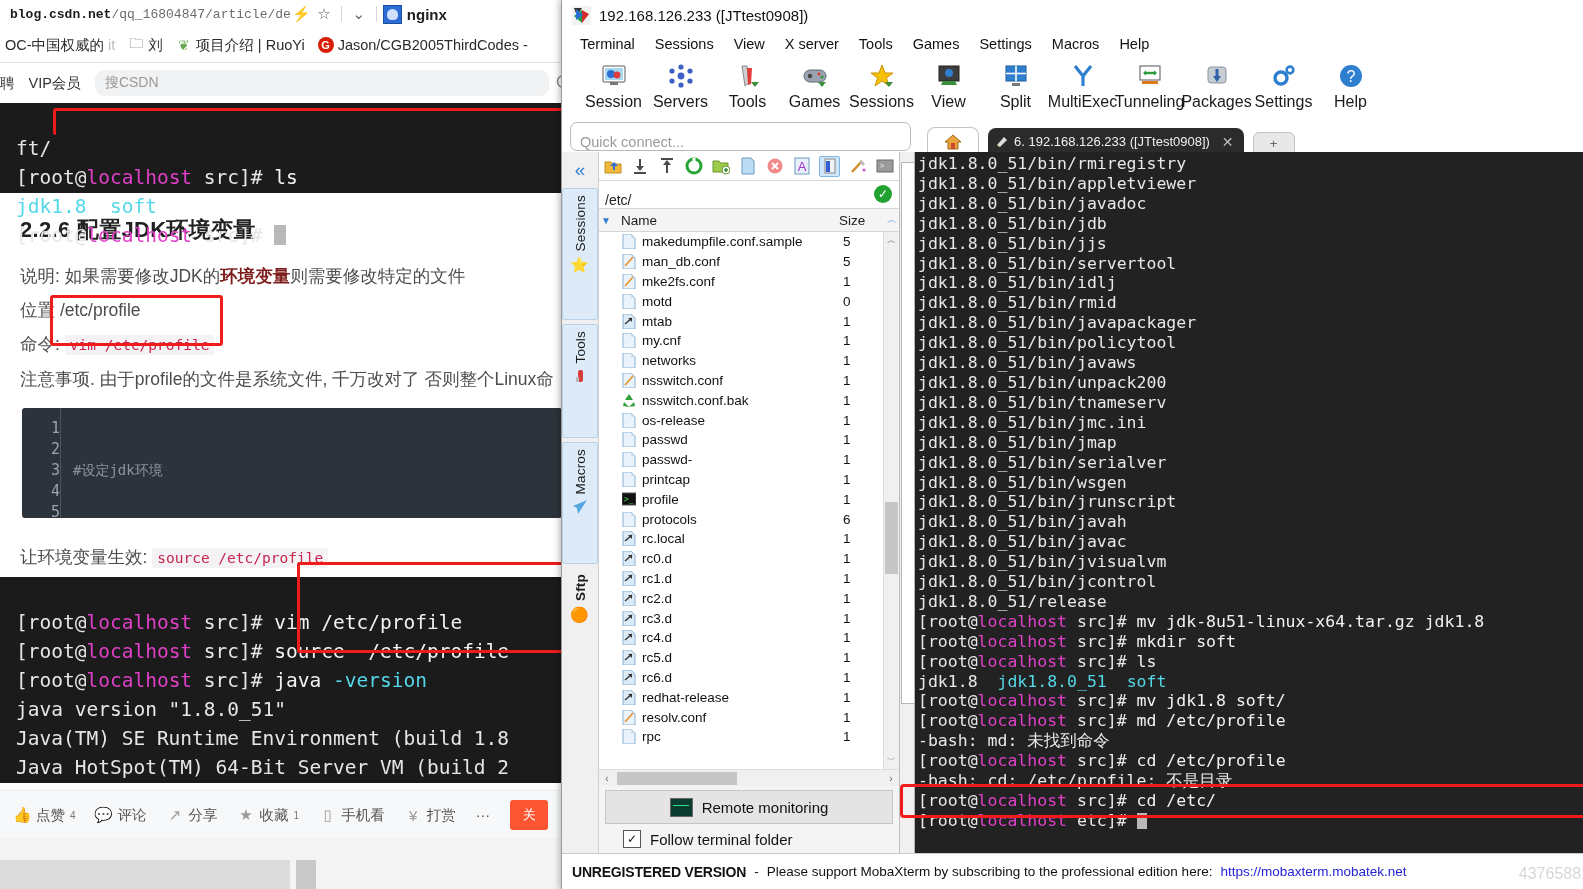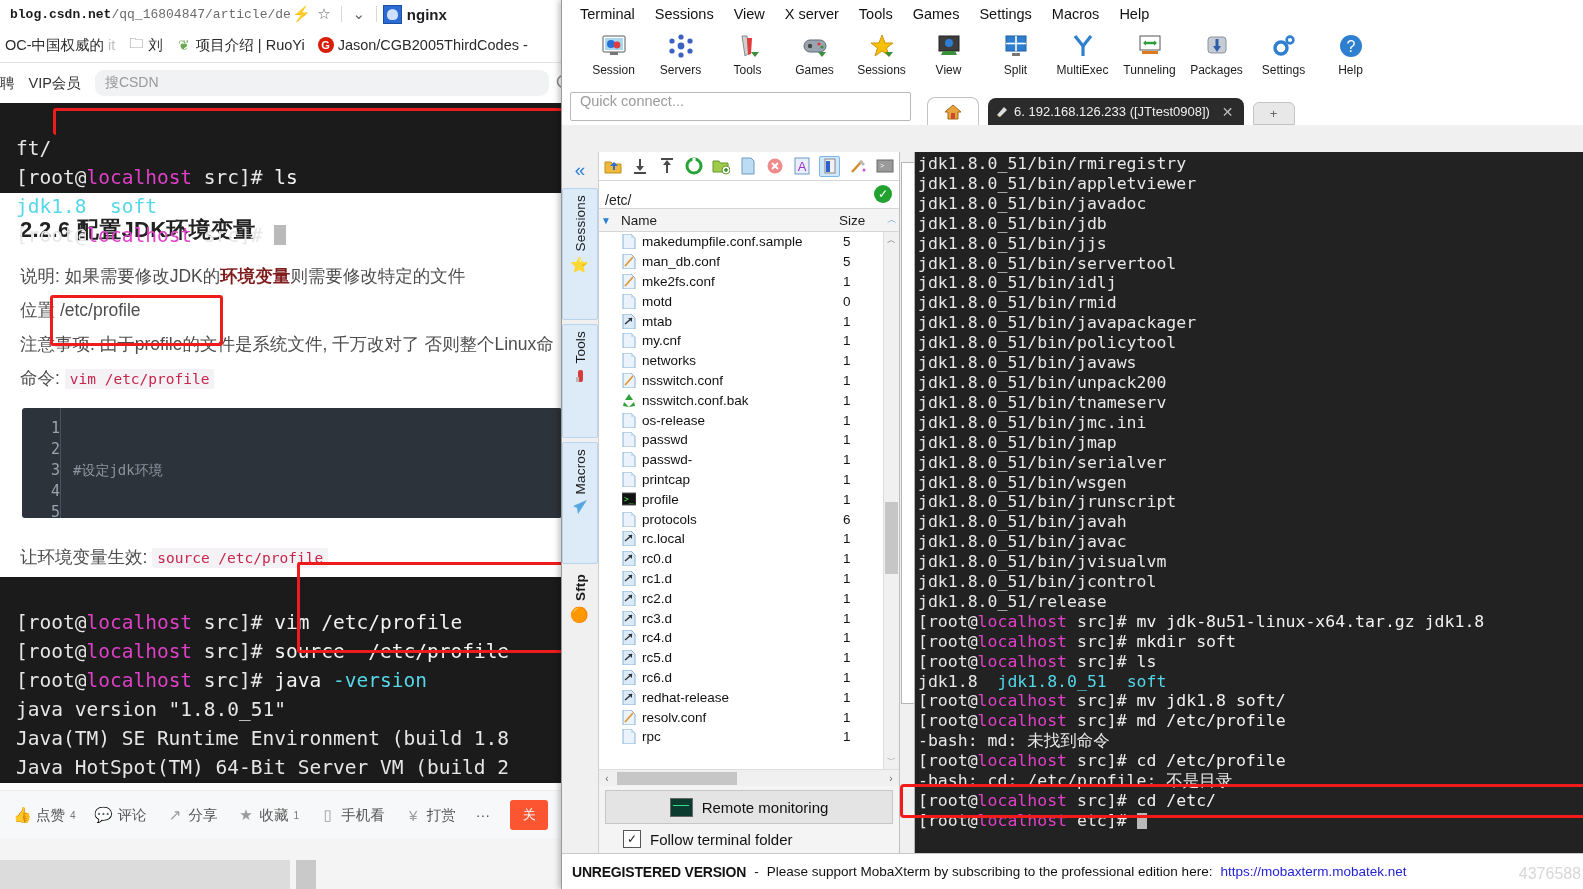--- a/index.html
+++ b/index.html
@@ -65,24 +65,24 @@
 
   
   #moba{position:absolute;left:561px;top:0;width:1022px;height:889px;background:#f0f0f0;border-left:1px solid #9a9a9a;box-shadow:-2px 0 6px rgba(0,0,0,.25);}
   .mx-title{height:30px;display:flex;align-items:center;gap:8px;padding-left:10px;background:#fff;font-size:15px;color:#111;}
   .mx-logo{width:19px;height:19px;position:relative;flex:0 0 auto;}
   .mx-menu{height:28px;display:flex;align-items:center;gap:0;background:#fff;padding-left:8px;font-size:14.5px;color:#111;}
   .mx-menu span{padding:3px 10px;}
   .mx-tools{height:60px;background:#fff;display:flex;align-items:flex-start;padding:3px 10px 0 18px;gap:0;}
   .tool{width:67px;display:flex;flex-direction:column;align-items:center;gap:2px;}
   .tool .ti{height:30px;display:flex;align-items:center;justify-content:center;}
-  .tool .tl{font-size:12px;color:#1b1b1b;}
+  .tool .tl{font-size:16px;color:#1b1b1b;}
 
   .mx-row2{height:34px;background:#fff;display:flex;align-items:flex-end;padding-left:8px;}
-  .qconnect{width:330px;height:27px;border:1px solid #b9b9b9;border-radius:2px;background:#fff;display:flex;align-items:flex-start;padding-left:9px;color:#9b9b9b;font-size:14.5px;margin-bottom:4px;}
+  .qconnect{width:330px;height:27px;border:1px solid #b9b9b9;border-radius:7px;background:#fff;display:flex;align-items:flex-end;padding-left:9px;color:#9b9b9b;font-size:14.5px;margin-bottom:4px;}
   .tabstrip{display:flex;align-items:flex-end;gap:9px;margin-left:16px;}
   .tab-home{width:50px;height:27px;background:#fff;border:1px solid #c3c3c3;border-bottom:none;border-radius:8px 8px 0 0;display:flex;align-items:center;justify-content:center;}
   .tab-act{height:27px;background:#2b2b2b;border-radius:8px 8px 0 0;display:flex;align-items:center;gap:6px;padding:0 10px 0 8px;color:#f0f0f0;font-size:13px;white-space:nowrap;}
   .tab-x{color:#bdbdbd;font-size:14px;margin-left:6px;}
   .tab-plus{width:40px;height:21px;background:#e8e8e8;border:1px solid #c3c3c3;border-radius:6px 6px 0 0;display:flex;align-items:center;justify-content:center;color:#666;font-size:13px;}
 
   .mx-body{position:absolute;left:0;top:152px;width:1022px;height:702px;display:flex;}
   .sidebar{width:36px;background:#f0f0f0;position:relative;border-right:1px solid #cfcfcf;}
   .sb-collapse{height:36px;display:flex;align-items:center;justify-content:center;color:#2d7fd3;font-size:19px;}
   .vtab{width:34px;margin:0 auto 4px;background:#ddeaf7;border:1px solid #b9d3ea;border-radius:2px;display:flex;flex-direction:column;align-items:center;justify-content:flex-start;padding:6px 0;}
@@ -187,22 +187,22 @@
 <span><span class="t-user">[root@</span><span class="t-host">localhost</span><span class="t-user"> src]# </span><span class="t-white">ls</span></span>
 <span class="t-cyan">jdk1.8  soft</span>
 <span><span class="t-user">[root@</span><span class="t-host">localhost</span><span class="t-user"> src]# </span><span class="cursor"></span></span>
       <span class="wm">http</span>
     </div>
 
     <h3 class="sec">2.2.6 配置JDK环境变量</h3>
 
     <p class="par"><span>说明: 如果需要修改JDK的</span><b>环境变量</b><span>则需要修改特定的文件</span></p>
     <p class="par"><span>位置</span> <span>/etc/profile</span></p>
+    <p class="par"><span>命令:</span> <code class="inl">vim /etc/profile</code></p>
     <p class="par">注意事项. 由于profile的文件是系统文件, 千万改对了 否则整个Linux命</p>
-    <p class="par"><span>命令:</span> <code class="inl">vim /etc/profile</code></p>
 
     <div class="codeblk">
       <div class="gutter">
         <div>1</div>
         <div>2</div>
         <div>3</div>
         <div>4</div>
         <div>5</div>
       </div>
       <div class="codelines">
@@ -265,20 +265,32 @@
       </span>
     <span class="redbtn">关</span>
   </div>
   <div class="blank-low"></div>
   <div class="blank-low2"></div>
   <div class="blank-low3"></div>
 </div>
 
 <div id="moba">
 
+  <div class="mx-title">
+    <span class="mx-logo">
+      <svg width="19" height="19" viewBox="0 0 19 19">
+          <rect x="0" y="0" width="19" height="19" fill="#f2f2f2"></rect>
+          <polygon points="2,2 10,2 5,10" fill="#333"></polygon>
+          <polygon points="2,10 10,4 10,17" fill="#1a9c4a"></polygon>
+          <polygon points="10,4 17,8 10,17" fill="#d62b2b"></polygon>
+          <polygon points="4,3 11,9 4,14" fill="#2a6fd6"></polygon>
+        </svg>
+    </span>
+    <span>192.168.126.233 ([JTtest0908])</span>
+  </div>
 
   <div class="mx-menu">
     <span>Terminal</span>
     <span>Sessions</span>
     <span>View</span>
     <span>X server</span>
     <span>Tools</span>
     <span>Games</span>
     <span>Settings</span>
     <span>Macros</span>

